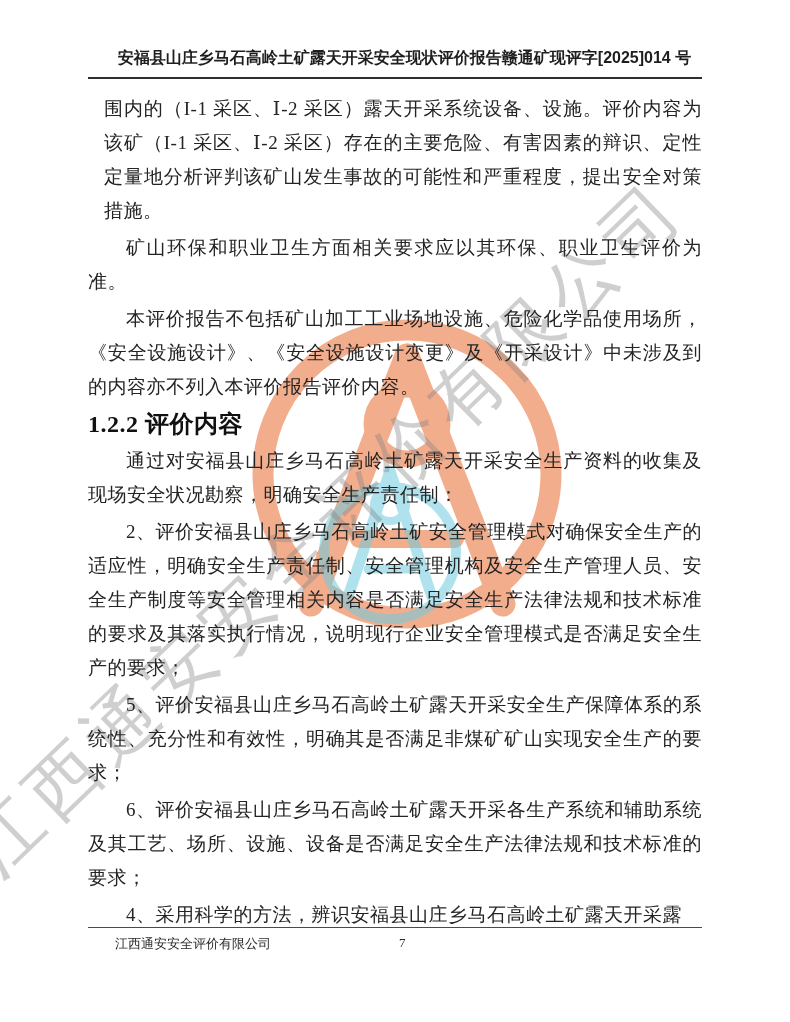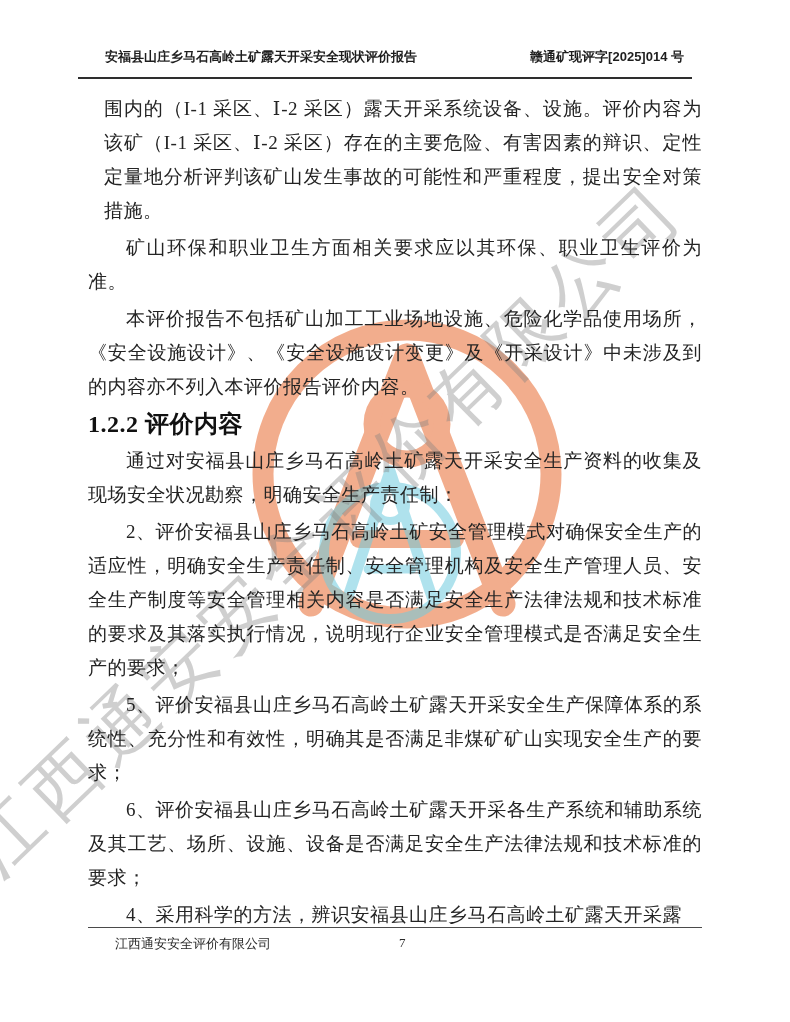--- a/index.html
+++ b/index.html
@@ -21,25 +21,25 @@
     transform:rotate(-44deg); transform-origin:0 100%;
   }
   .wm-red {
     position:absolute; left:285px; top:659px; height:62px; line-height:62px;
     font-size:58px; letter-spacing:4px; font-weight:bold; white-space:nowrap;
     color:rgba(222,58,58,0.78);
   }
 
   
   .header {
-    position:absolute; left:78px; top:48px; width:614px; height:29px;
+    position:absolute; left:88px; top:48px; width:614px; height:29px;
     border-bottom:2px solid #2e2e2e;
-    display:flex; justify-content:space-between; align-items:flex-start;
+    display:flex; justify-content:center; align-items:flex-start;
     font-family:"Liberation Sans","DejaVu Sans",sans-serif;
-    font-size:13px; font-weight:bold; color:#1e1e1e;
+    font-size:16px; font-weight:bold; color:#1e1e1e;
   }
   .header .h-title { padding-left:27px; }
   .header .h-doc   { padding-right:8px; }
 
   
   .body {
     position:absolute; left:88px; top:92px; width:614px;
     font-size:19px; line-height:34px; letter-spacing:0.5px;
     text-align:justify; color:#242424;
   }

